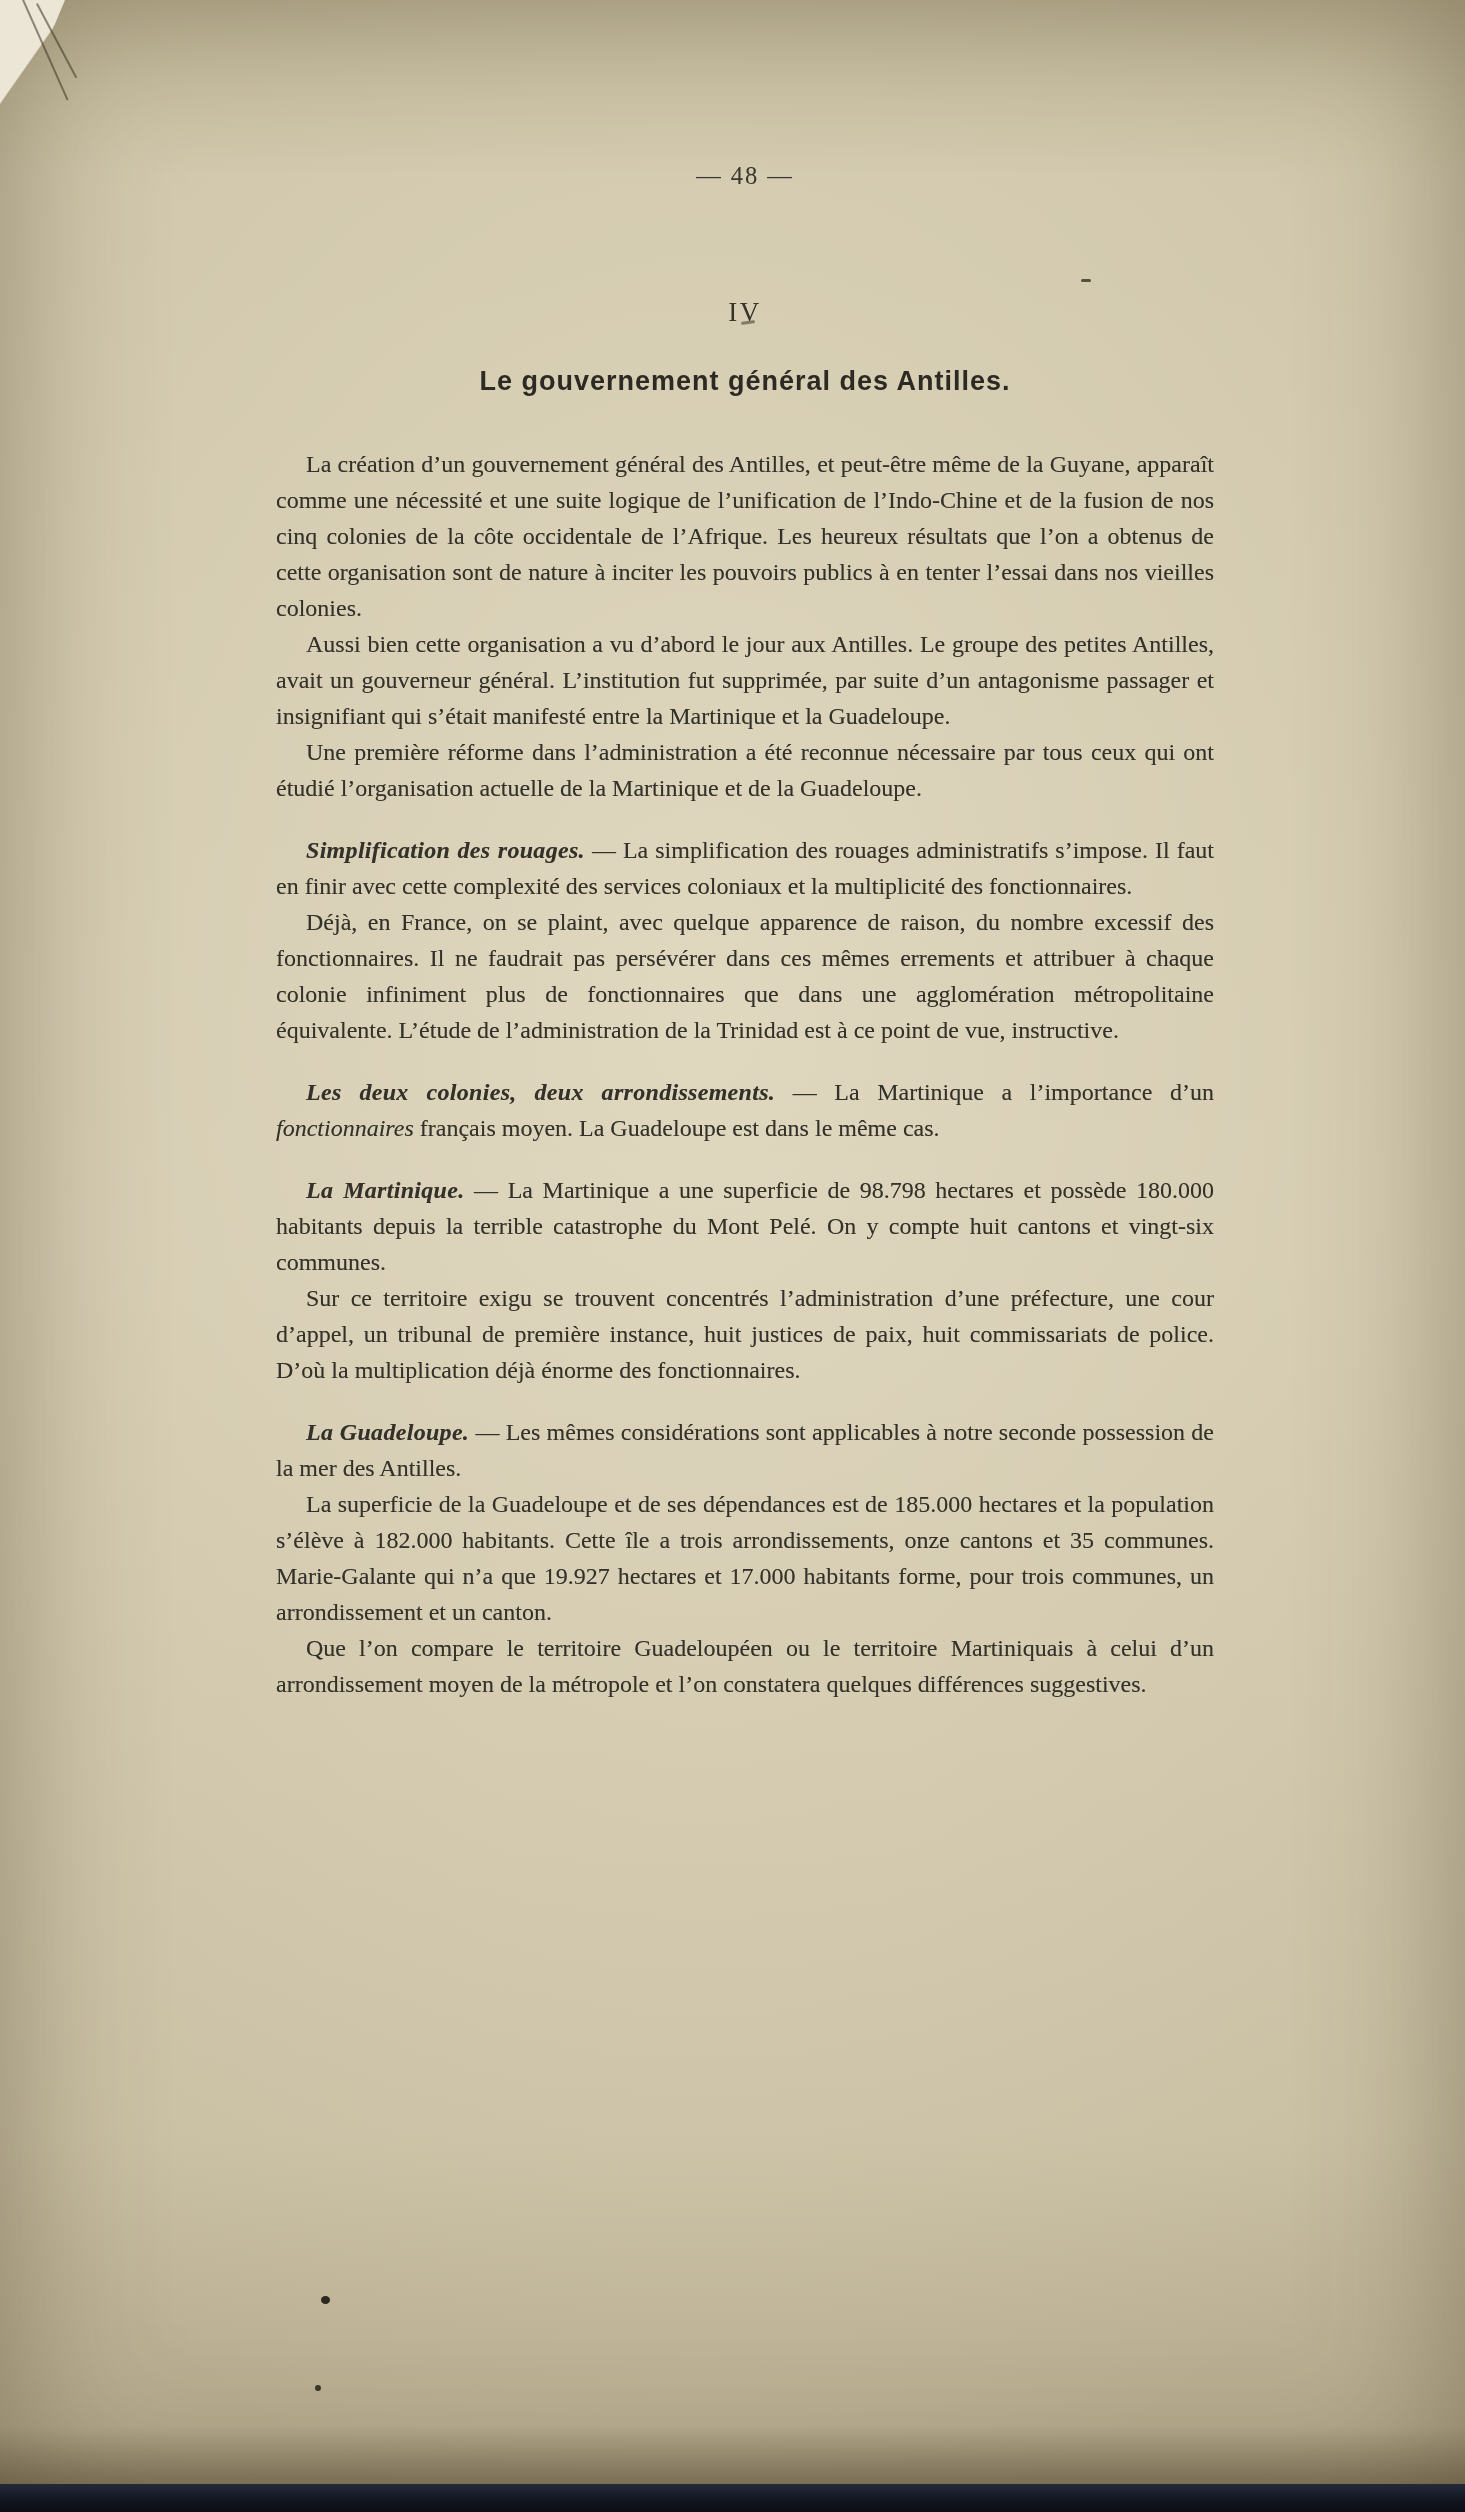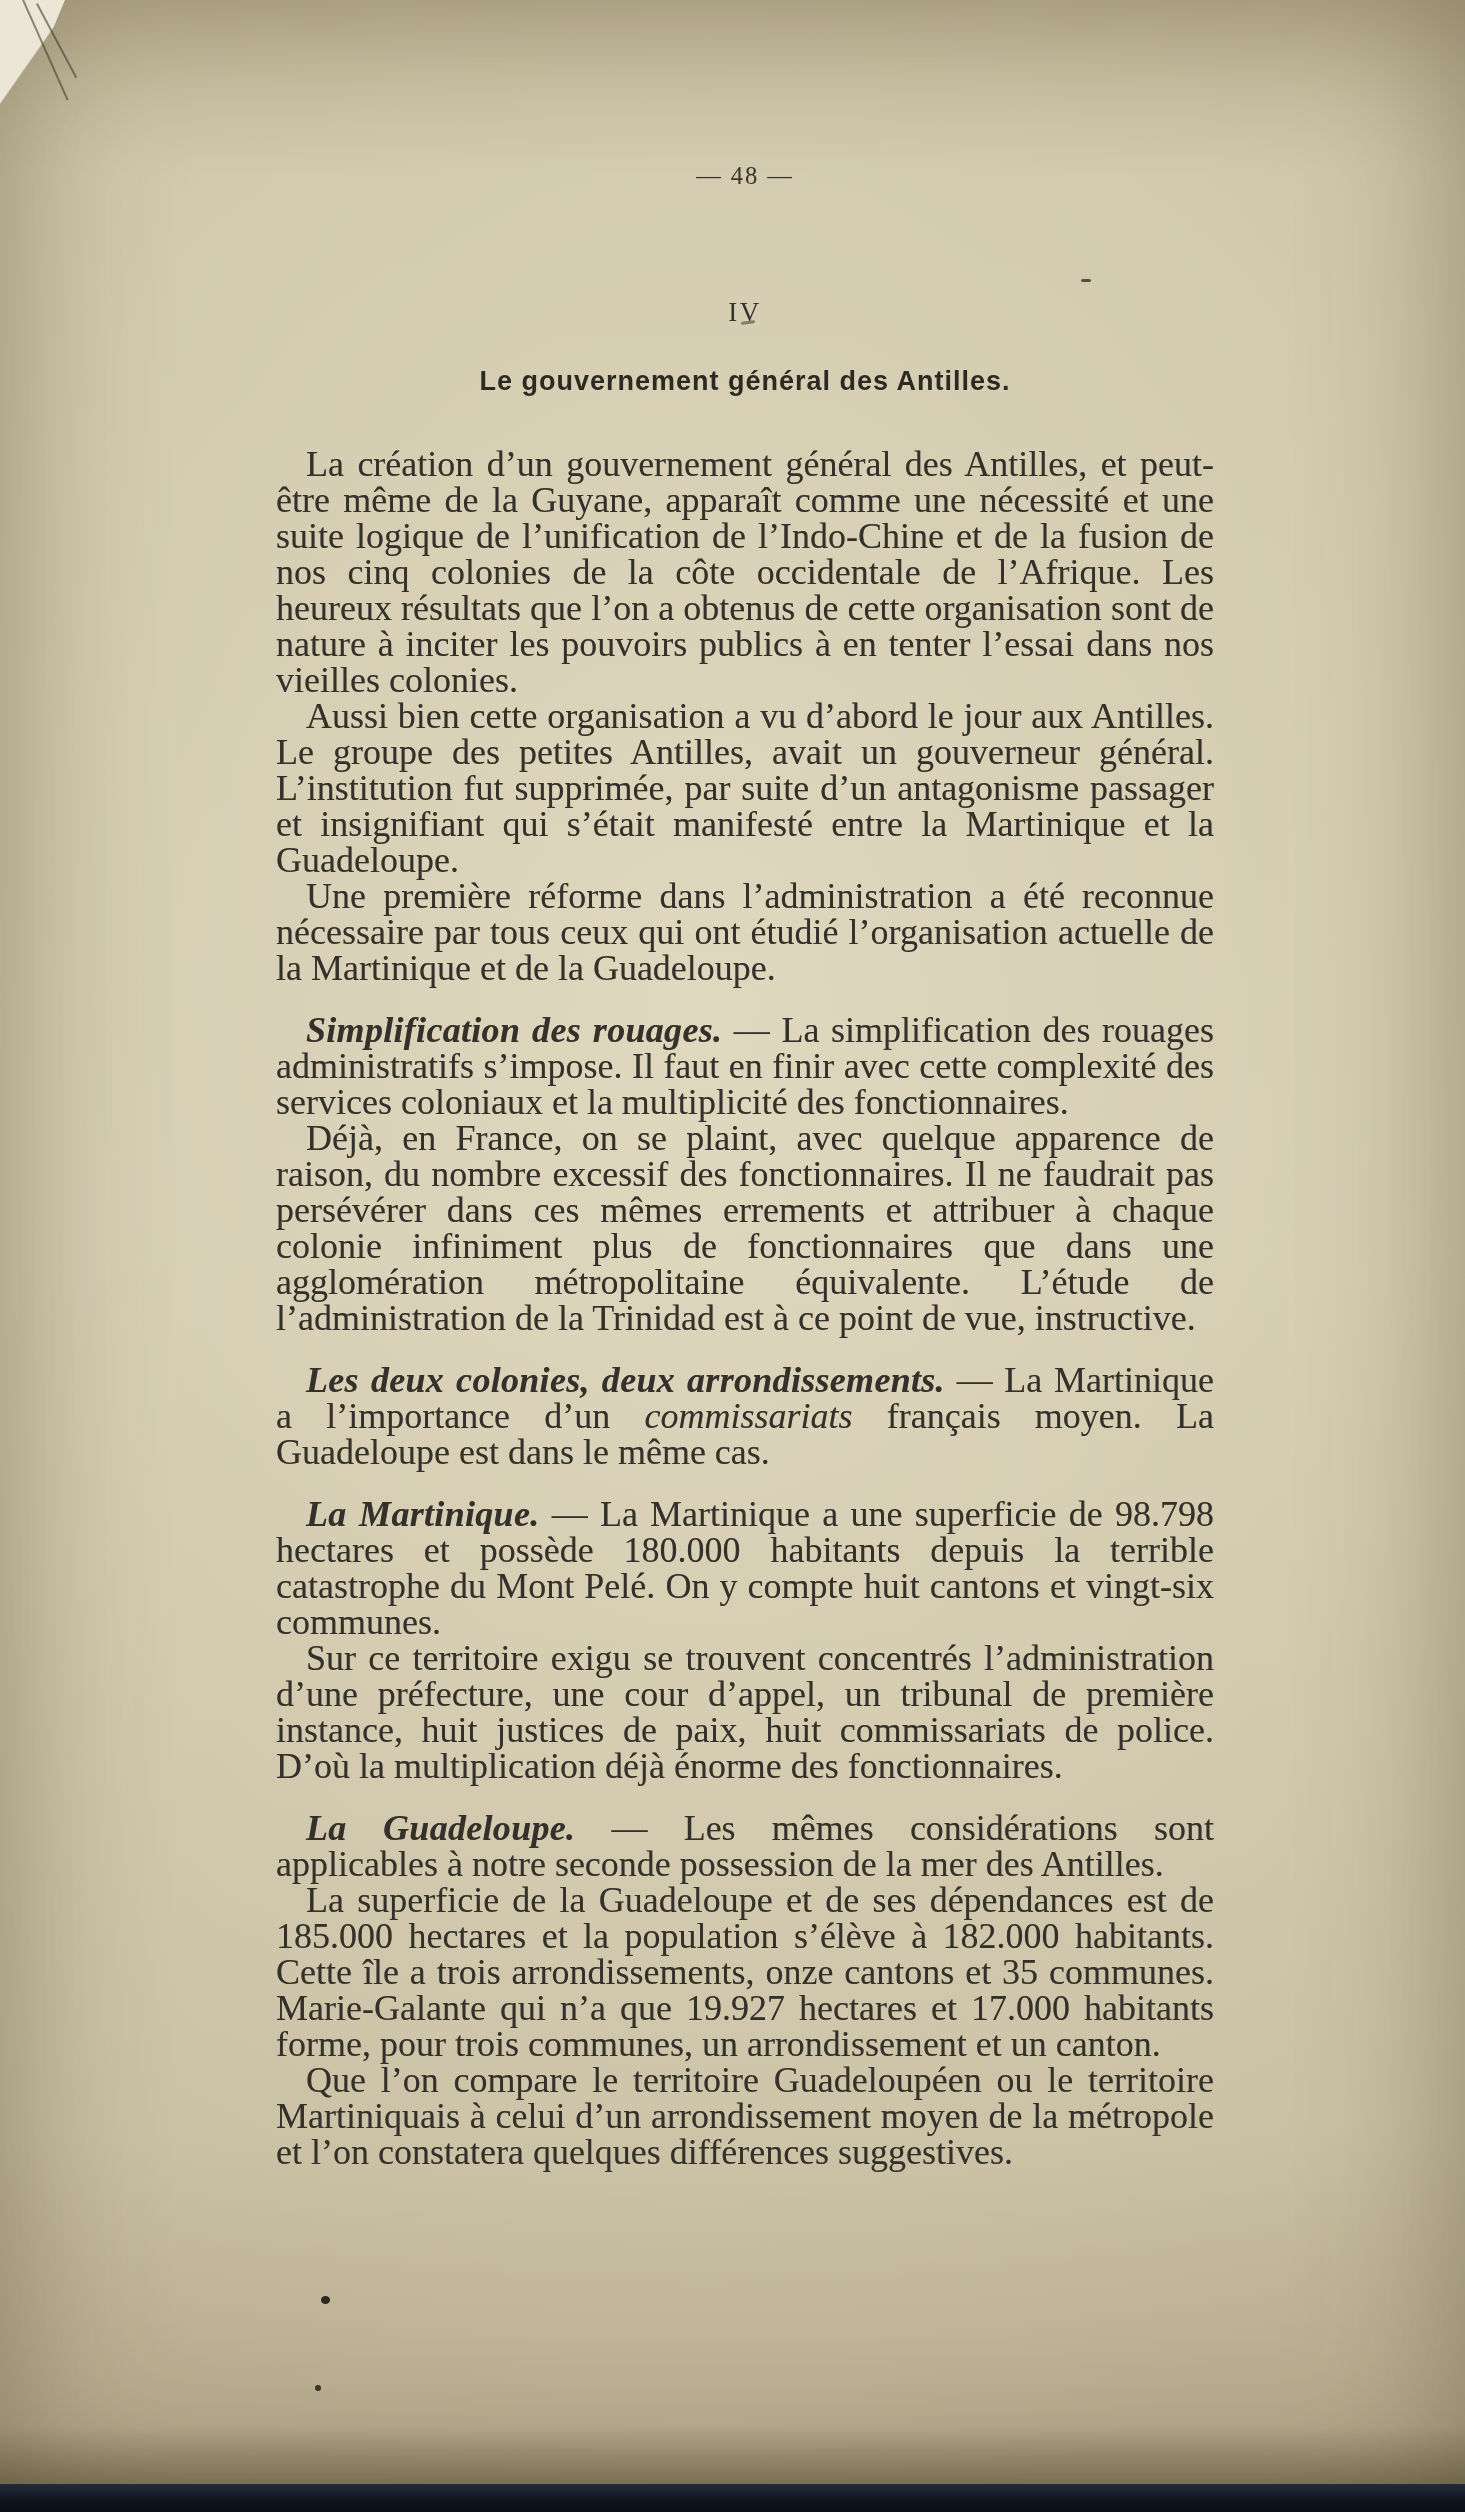--- a/index.html
+++ b/index.html
@@ -46,21 +46,21 @@
     text-align: center;
     font-family: "Liberation Sans", sans-serif;
     font-weight: bold;
     font-size: 27px;
     letter-spacing: 1px;
     margin-top: 38px;
     color: #2d2a24;
   }
   .body-text {
     margin-top: 49px;
-    font-size: 36px;
+    font-size: 24px;
     line-height: 36px;
     text-align: justify;
     text-shadow: 0 0 0.6px rgba(52,49,42,0.35);
   }
   .para { text-indent: 30px; }
   .para.space-before { margin-top: 26px; }
   .seg-lead { font-weight: bold; font-style: italic; letter-spacing: 0.3px; }
   .seg-italic { font-style: italic; }
 
   .corner-sliver {
@@ -109,21 +109,21 @@
   <div class="content">
     <div class="page-number">— 48 —</div>
     <div class="section-number">IV</div>
     <h1 class="doc-title">Le gouvernement général des Antilles.</h1>
     <div class="body-text">
         <p class="para"><span class="seg-plain">La création d’un gouvernement général des Antilles, et peut-être même de la Guyane, apparaît comme une nécessité et une suite logique de l’unification de l’Indo-Chine et de la fusion de nos cinq colonies de la côte occidentale de l’Afrique. Les heureux résultats que l’on a obtenus de cette organisation sont de nature à inciter les pouvoirs publics à en tenter l’essai dans nos vieilles colonies.</span></p>
         <p class="para"><span class="seg-plain">Aussi bien cette organisation a vu d’abord le jour aux Antilles. Le groupe des petites Antilles, avait un gouverneur général. L’institution fut supprimée, par suite d’un antagonisme passager et insignifiant qui s’était manifesté entre la Martinique et la Guadeloupe.</span></p>
         <p class="para"><span class="seg-plain">Une première réforme dans l’administration a été reconnue nécessaire par tous ceux qui ont étudié l’organisation actuelle de la Martinique et de la Guadeloupe.</span></p>
         <p class="para space-before"><span class="seg-lead">Simplification des rouages.</span><span class="seg-plain"> — La simplification des rouages administratifs s’impose. Il faut en finir avec cette complexité des services coloniaux et la multiplicité des fonctionnaires.</span></p>
         <p class="para"><span class="seg-plain">Déjà, en France, on se plaint, avec quelque apparence de raison, du nombre excessif des fonctionnaires. Il ne faudrait pas persévérer dans ces mêmes errements et attribuer à chaque colonie infiniment plus de fonctionnaires que dans une agglomération métropolitaine équivalente. L’étude de l’administration de la Trinidad est à ce point de vue, instructive.</span></p>
-        <p class="para space-before"><span class="seg-lead">Les deux colonies, deux arrondissements.</span><span class="seg-plain"> — La Martinique a l’importance d’un </span><span class="seg-italic">commissariats</span><span class="seg-plain"> français moyen. La Guadeloupe est dans le même cas.</span></p>
+        <p class="para space-before"><span class="seg-lead">Les deux colonies, deux arrondissements.</span><span class="seg-plain"> — La Martinique a l’importance d’un </span><span class="seg-italic">fonctionnaires</span><span class="seg-plain"> français moyen. La Guadeloupe est dans le même cas.</span></p>
         <p class="para space-before"><span class="seg-lead">La Martinique.</span><span class="seg-plain"> — La Martinique a une superficie de 98.798 hectares et possède 180.000 habitants depuis la terrible catastrophe du Mont Pelé. On y compte huit cantons et vingt-six communes.</span></p>
         <p class="para"><span class="seg-plain">Sur ce territoire exigu se trouvent concentrés l’administration d’une préfecture, une cour d’appel, un tribunal de première instance, huit justices de paix, huit commissariats de police. D’où la multiplication déjà énorme des fonctionnaires.</span></p>
         <p class="para space-before"><span class="seg-lead">La Guadeloupe.</span><span class="seg-plain"> — Les mêmes considérations sont applicables à notre seconde possession de la mer des Antilles.</span></p>
         <p class="para"><span class="seg-plain">La superficie de la Guadeloupe et de ses dépendances est de 185.000 hectares et la population s’élève à 182.000 habitants. Cette île a trois arrondissements, onze cantons et 35 communes. Marie-Galante qui n’a que 19.927 hectares et 17.000 habitants forme, pour trois communes, un arrondissement et un canton.</span></p>
         <p class="para"><span class="seg-plain">Que l’on compare le territoire Guadeloupéen ou le territoire Martiniquais à celui d’un arrondissement moyen de la métropole et l’on constatera quelques différences suggestives.</span></p>
       </div>
   </div>
 
   <div class="speck s1"></div>
   <div class="speck s2"></div>

